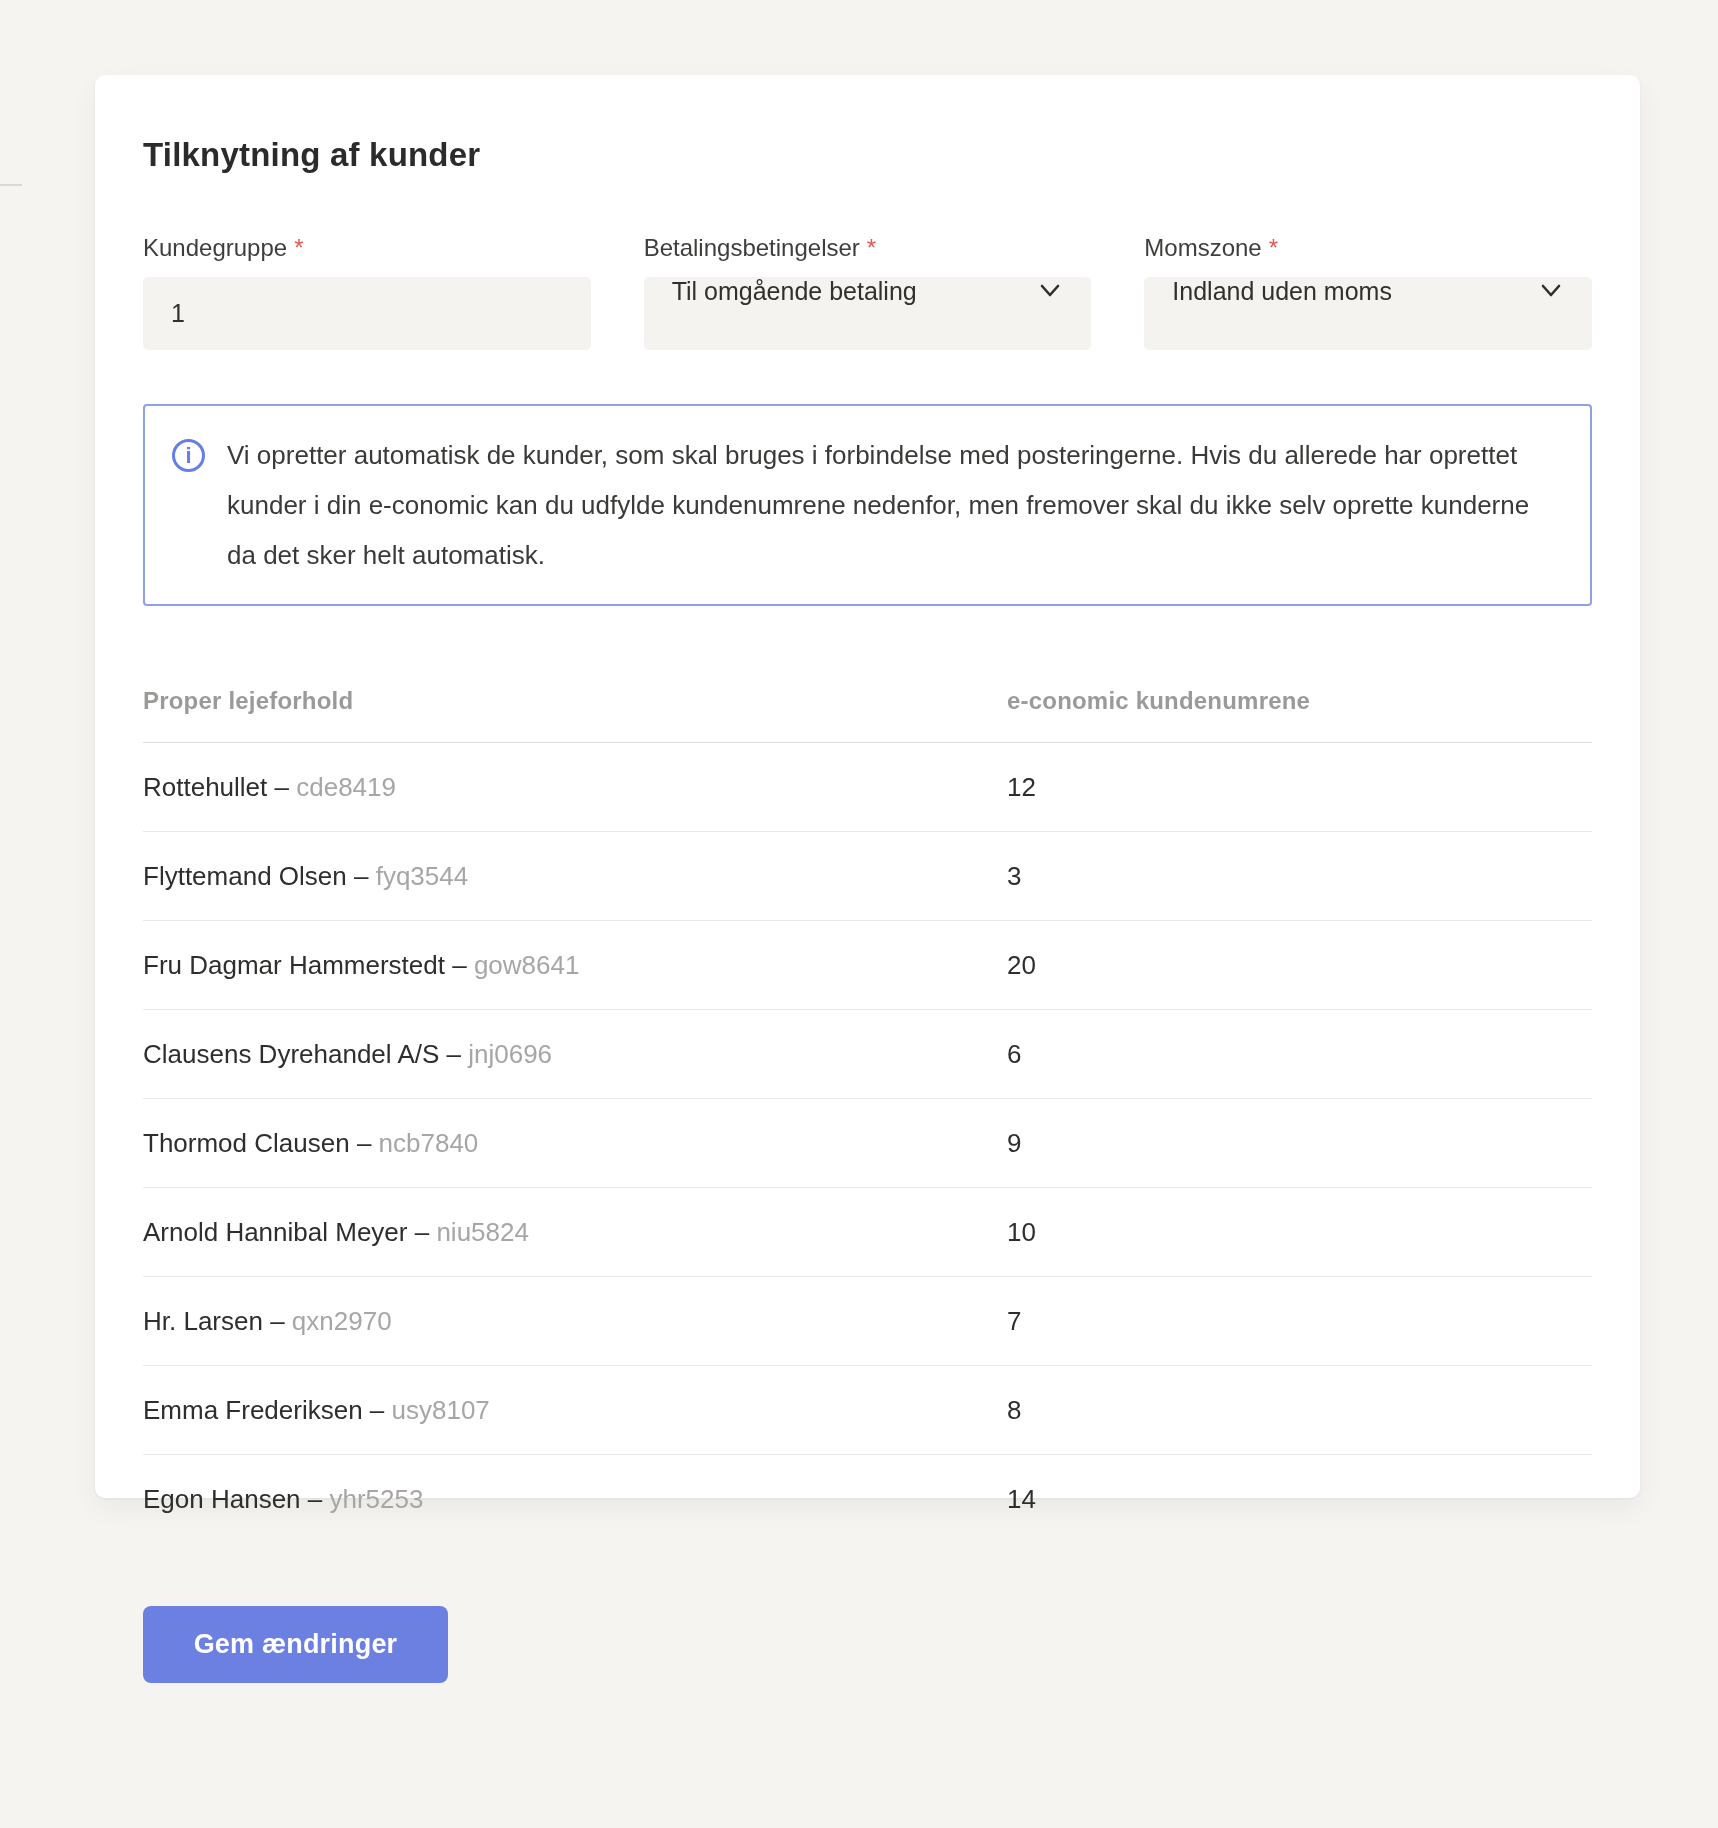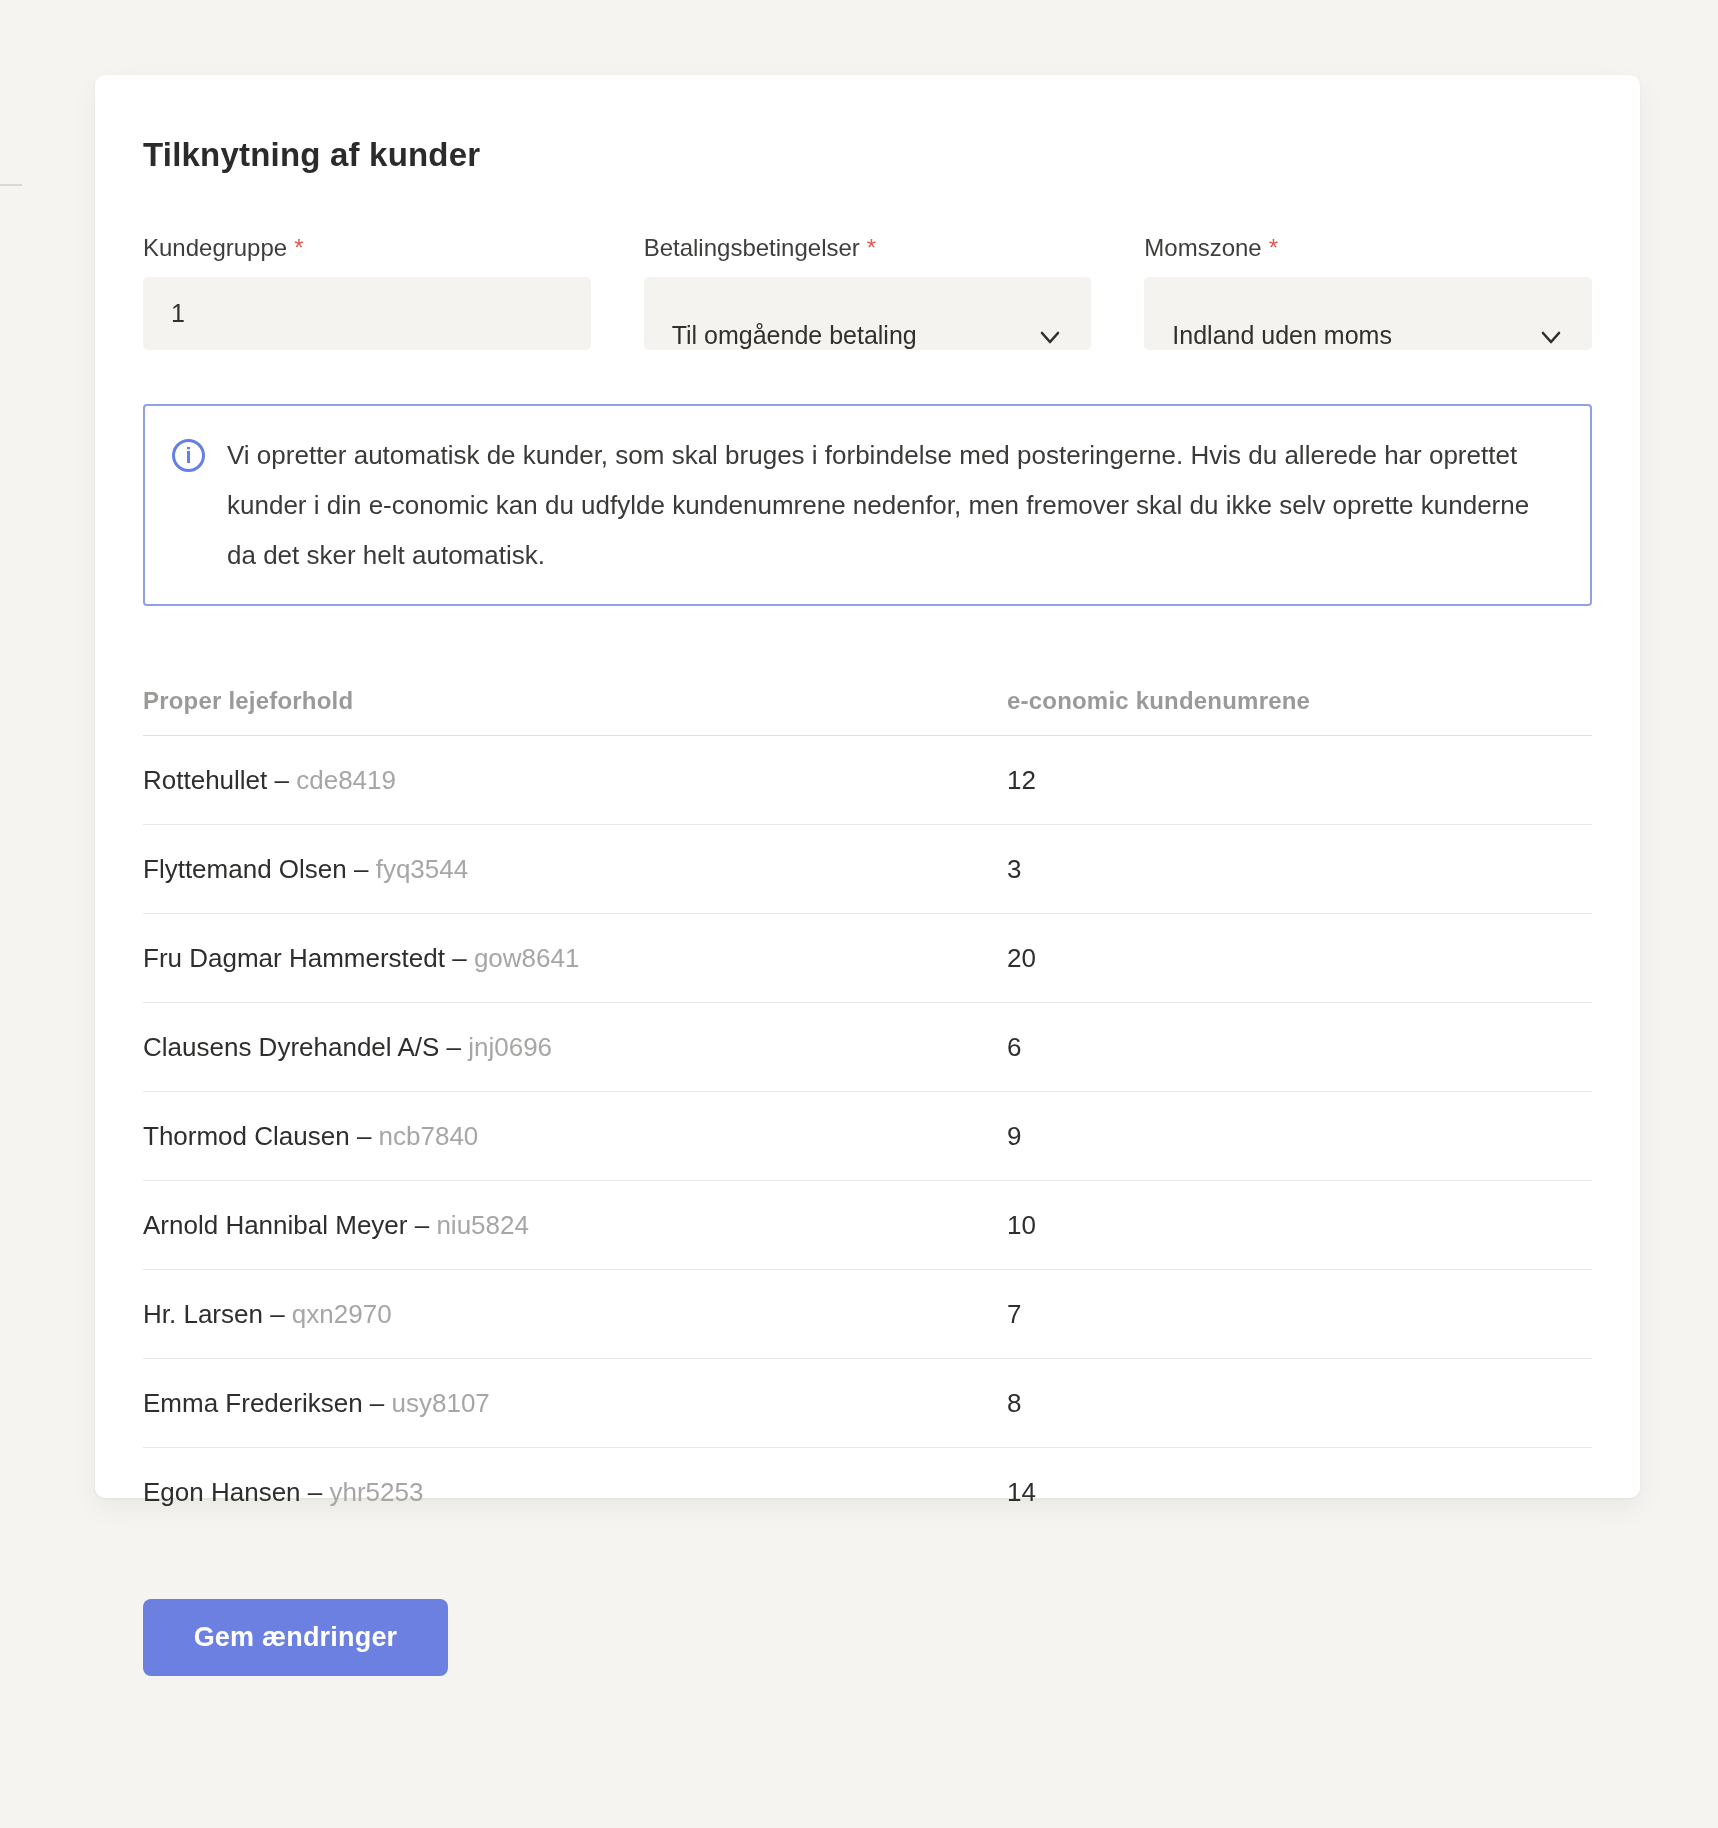--- a/index.html
+++ b/index.html
@@ -45,21 +45,21 @@
   .text-input, .select-box {
     width: 100%; height: 73px;
     background: #f4f3f0;
     border: none; border-radius: 5px;
     font-family: inherit;
     font-size: 25px; color: #32302c;
     padding: 0 28px;
     outline: none;
   }
   .select-box {
-    display: flex; align-items: flex-end; justify-content: space-between;
+    display: flex; align-items: flex-start; justify-content: space-between;
     cursor: pointer;
   }
   .chevron { flex: 0 0 auto; margin-left: 16px; }
   .info-box {
     margin-top: 54px;
     border: 2px solid #8fa0e8;
     border-radius: 4px;
     background: #ffffff;
     display: flex;
     padding: 24px 36px 24px 27px;
@@ -79,21 +79,21 @@
     font-size: 26px; line-height: 50px;
     color: #3a3a38;
     max-width: 1330px;
   }
   .assoc-table { margin-top: 80px; }
   .thead, .trow {
     display: grid;
     grid-template-columns: 864px 1fr;
   }
   .thead {
-    padding-bottom: 19px;
+    padding-bottom: 26px;
     border-bottom: 1px solid #e0dfdd;
   }
   .th {
     font-size: 24px; line-height: 30px;
     font-weight: 700; color: #9b9a98;
     letter-spacing: .2px;
   }
   .trow {
     height: 89px;
     align-items: center;

